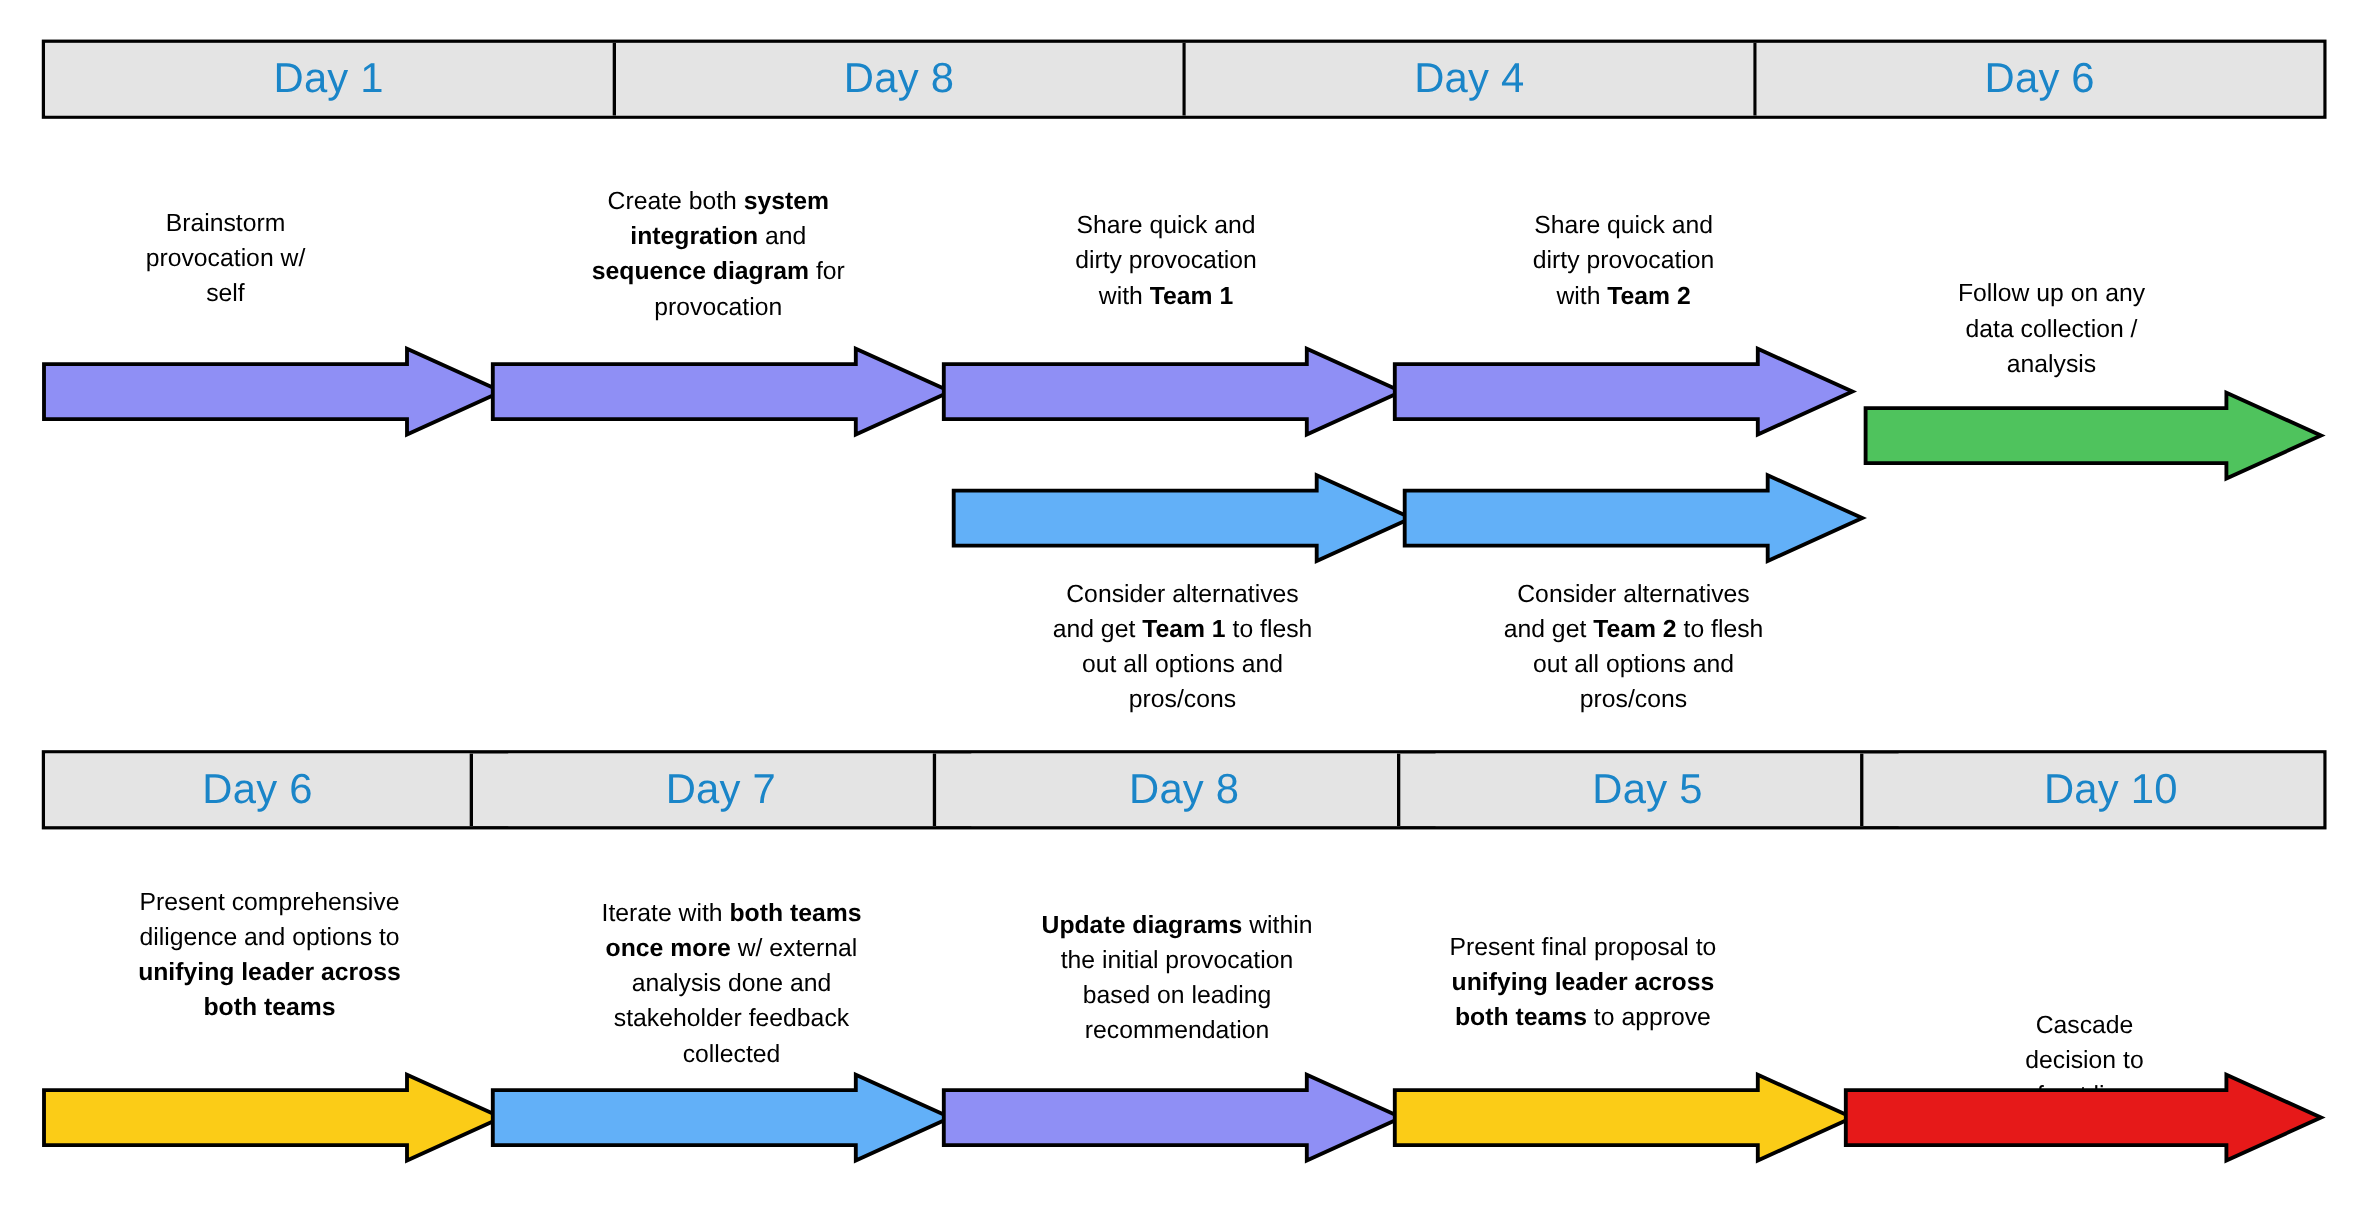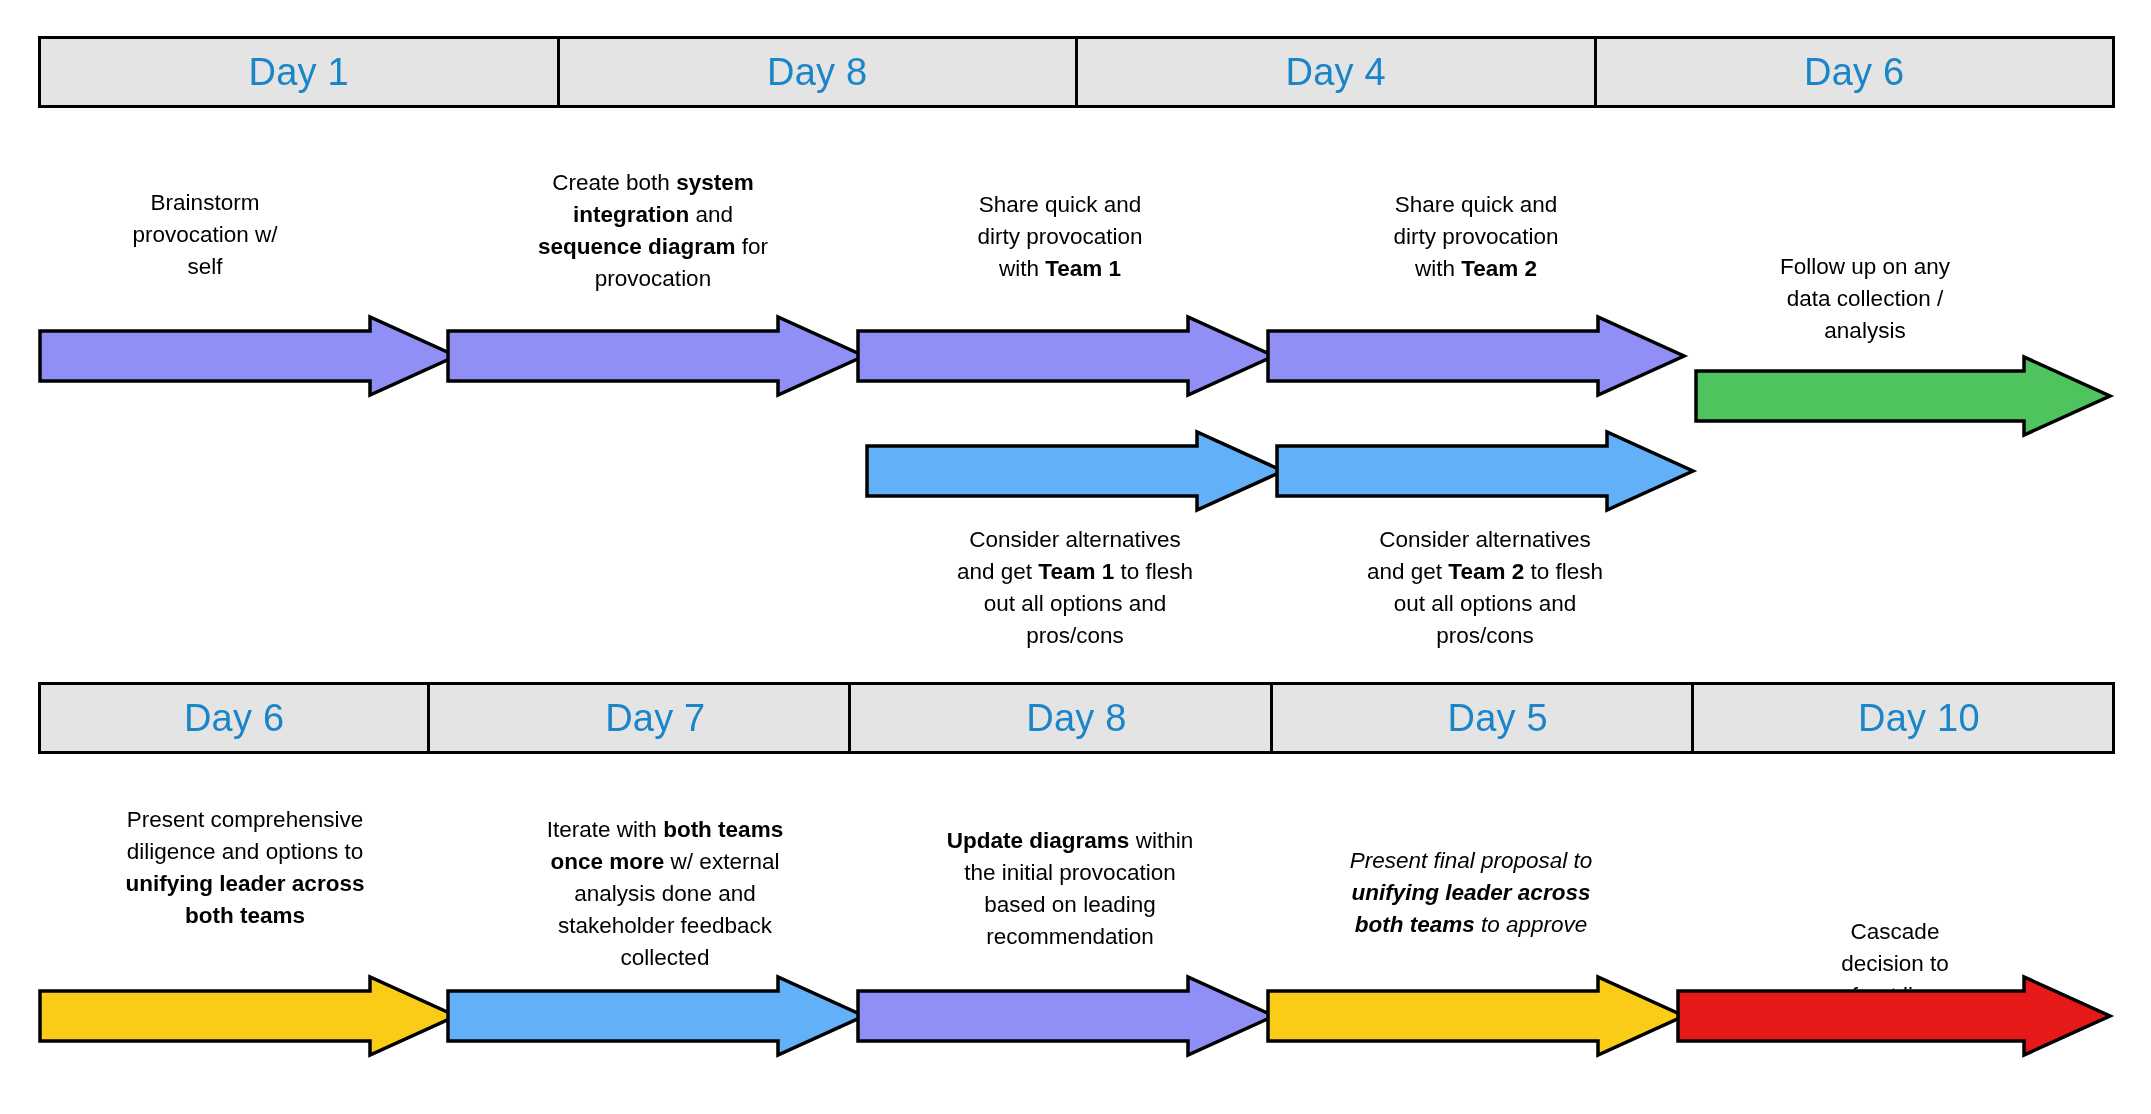--- a/index.html
+++ b/index.html
@@ -130,21 +130,21 @@
     <div class="day-cell">Day 6</div>
     <div class="day-cell">Day 7</div>
     <div class="day-cell">Day 8</div>
     <div class="day-cell">Day 5</div>
     <div class="day-cell">Day 10</div>
   </div>
 
   <div class="caption" style="left:85px; top:804px; width:320px;">Present comprehensive<br>diligence and options to<br><b>unifying leader across<br>both teams</b></div>
   <div class="caption" style="left:520px; top:814px; width:290px;">Iterate with <b>both teams<br>once more</b> w/ external<br>analysis done and<br>stakeholder feedback<br>collected</div>
   <div class="caption" style="left:920px; top:825px; width:300px;"><b>Update diagrams</b> within<br>the initial provocation<br>based on leading<br>recommendation</div>
-  <div class="caption" style="left:1316px; top:845px; width:310px;font-style:italic;">Present final proposal to<br><b>unifying leader across<br>both teams</b> to approve</div>
+  <div class="caption" style="left:1284px; top:845px; width:310px;">Present final proposal to<br><b>unifying leader across<br>both teams</b> to approve</div>
   <div class="caption" style="left:1770px; top:916px; width:250px;">Cascade<br>decision to<br>front line</div>
 
   <div class="arrow" style="left:38px; top:975px; width:420px; height:82px;">
     <svg viewBox="0 0 420 82" preserveAspectRatio="none">
       <polygon points="2,16 332,16 332,2 418,41 332,80 332,66 2,66" fill="#fbcc17" stroke="#000000" stroke-width="3.5" stroke-linejoin="miter"></polygon>
     </svg>
   </div>
 
   <div class="arrow" style="left:446px; top:975px; width:420px; height:82px;">
     <svg viewBox="0 0 420 82" preserveAspectRatio="none">

